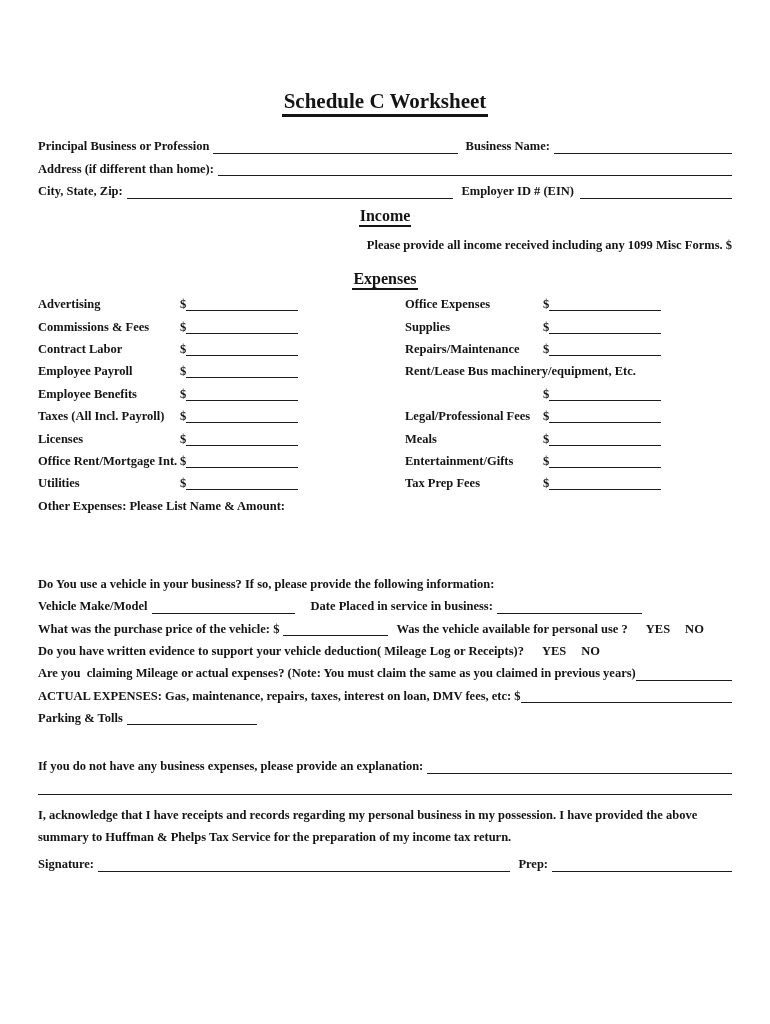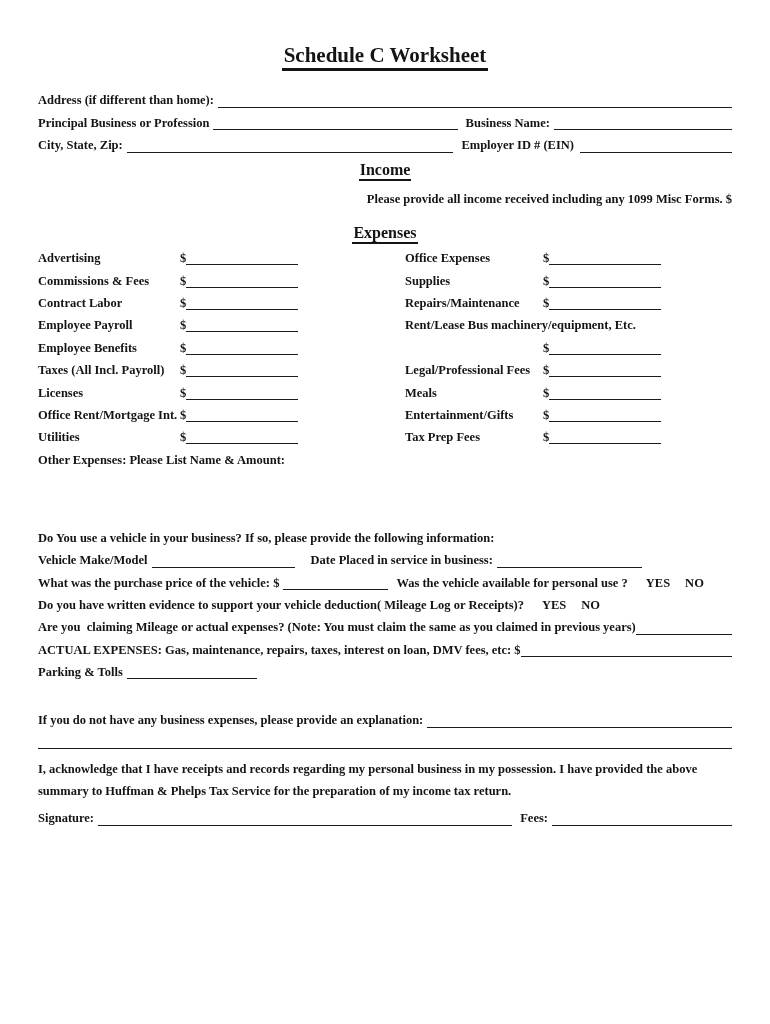--- a/index.html
+++ b/index.html
@@ -3,21 +3,21 @@
 <meta charset="utf-8">
 <style>
   * { margin:0; padding:0; box-sizing:border-box; }
   html,body { width:770px; height:1024px; background:#ffffff; overflow:hidden; }
   body {
     font-family:"Liberation Serif","DejaVu Serif",serif;
     font-weight:bold;
     color:#141414;
     font-size:12.5px;
   }
-  .page { width:770px; height:1024px; padding:44px 38px 0 38px; }
+  .page { width:770px; height:1024px; padding:90px 38px 0 38px; }
 
   
   .title-wrap { text-align:center; }
   .title {
     display:inline-block; font-size:21px; line-height:1.1;
     border-bottom:3px solid #141414; padding:0 2px 1px 2px;
   }
   .sec-head-wrap { text-align:center; }
   .sec-head {
     display:inline-block; font-size:16px; line-height:1.1;
@@ -73,28 +73,28 @@
 <body>
 
 <div class="page">
 
   <div class="title-wrap">
     <span class="title">Schedule C Worksheet</span>
   </div>
 
   <div class="hdr-rows">
     <div class="row">
-      <span class="lbl">Address (if different than home):</span>
-      <span class="line flex1 gap4"></span>
-    </div>
-    <div class="row">
       <span class="lbl">Principal Business or Profession</span>
       <span class="line flex1 gap4"></span>
       <span class="lbl gap8">Business Name:</span>
       <span class="line w178 gap4"></span>
+    </div>
+    <div class="row">
+      <span class="lbl">Address (if different than home):</span>
+      <span class="line flex1 gap4"></span>
     </div>
     <div class="row">
       <span class="lbl">City, State, Zip:</span>
       <span class="line flex1 gap4"></span>
       <span class="lbl gap8">Employer ID # (EIN)</span>
       <span class="line w152 gap6"></span>
     </div>
   </div>
 
   <div class="sec-head-wrap income-head">
@@ -252,17 +252,17 @@
     </div>
     <div class="fullline-row">
       <span class="line flex1"></span>
     </div>
   </div>
 
   <p class="ack">I, acknowledge that I have receipts and records regarding my personal business in my possession. I have provided the above summary to Huffman &amp; Phelps Tax Service for the preparation of  my income tax return.</p>
   <div class="row sig-row">
     <span class="lbl">Signature:</span>
     <span class="line flex1 gap4"></span>
-    <span class="lbl gap8">Fees:</span>
+    <span class="lbl gap8">Prep:</span>
     <span class="line w180 gap4"></span>
   </div>
 
 </div>
 
 </body></html>

